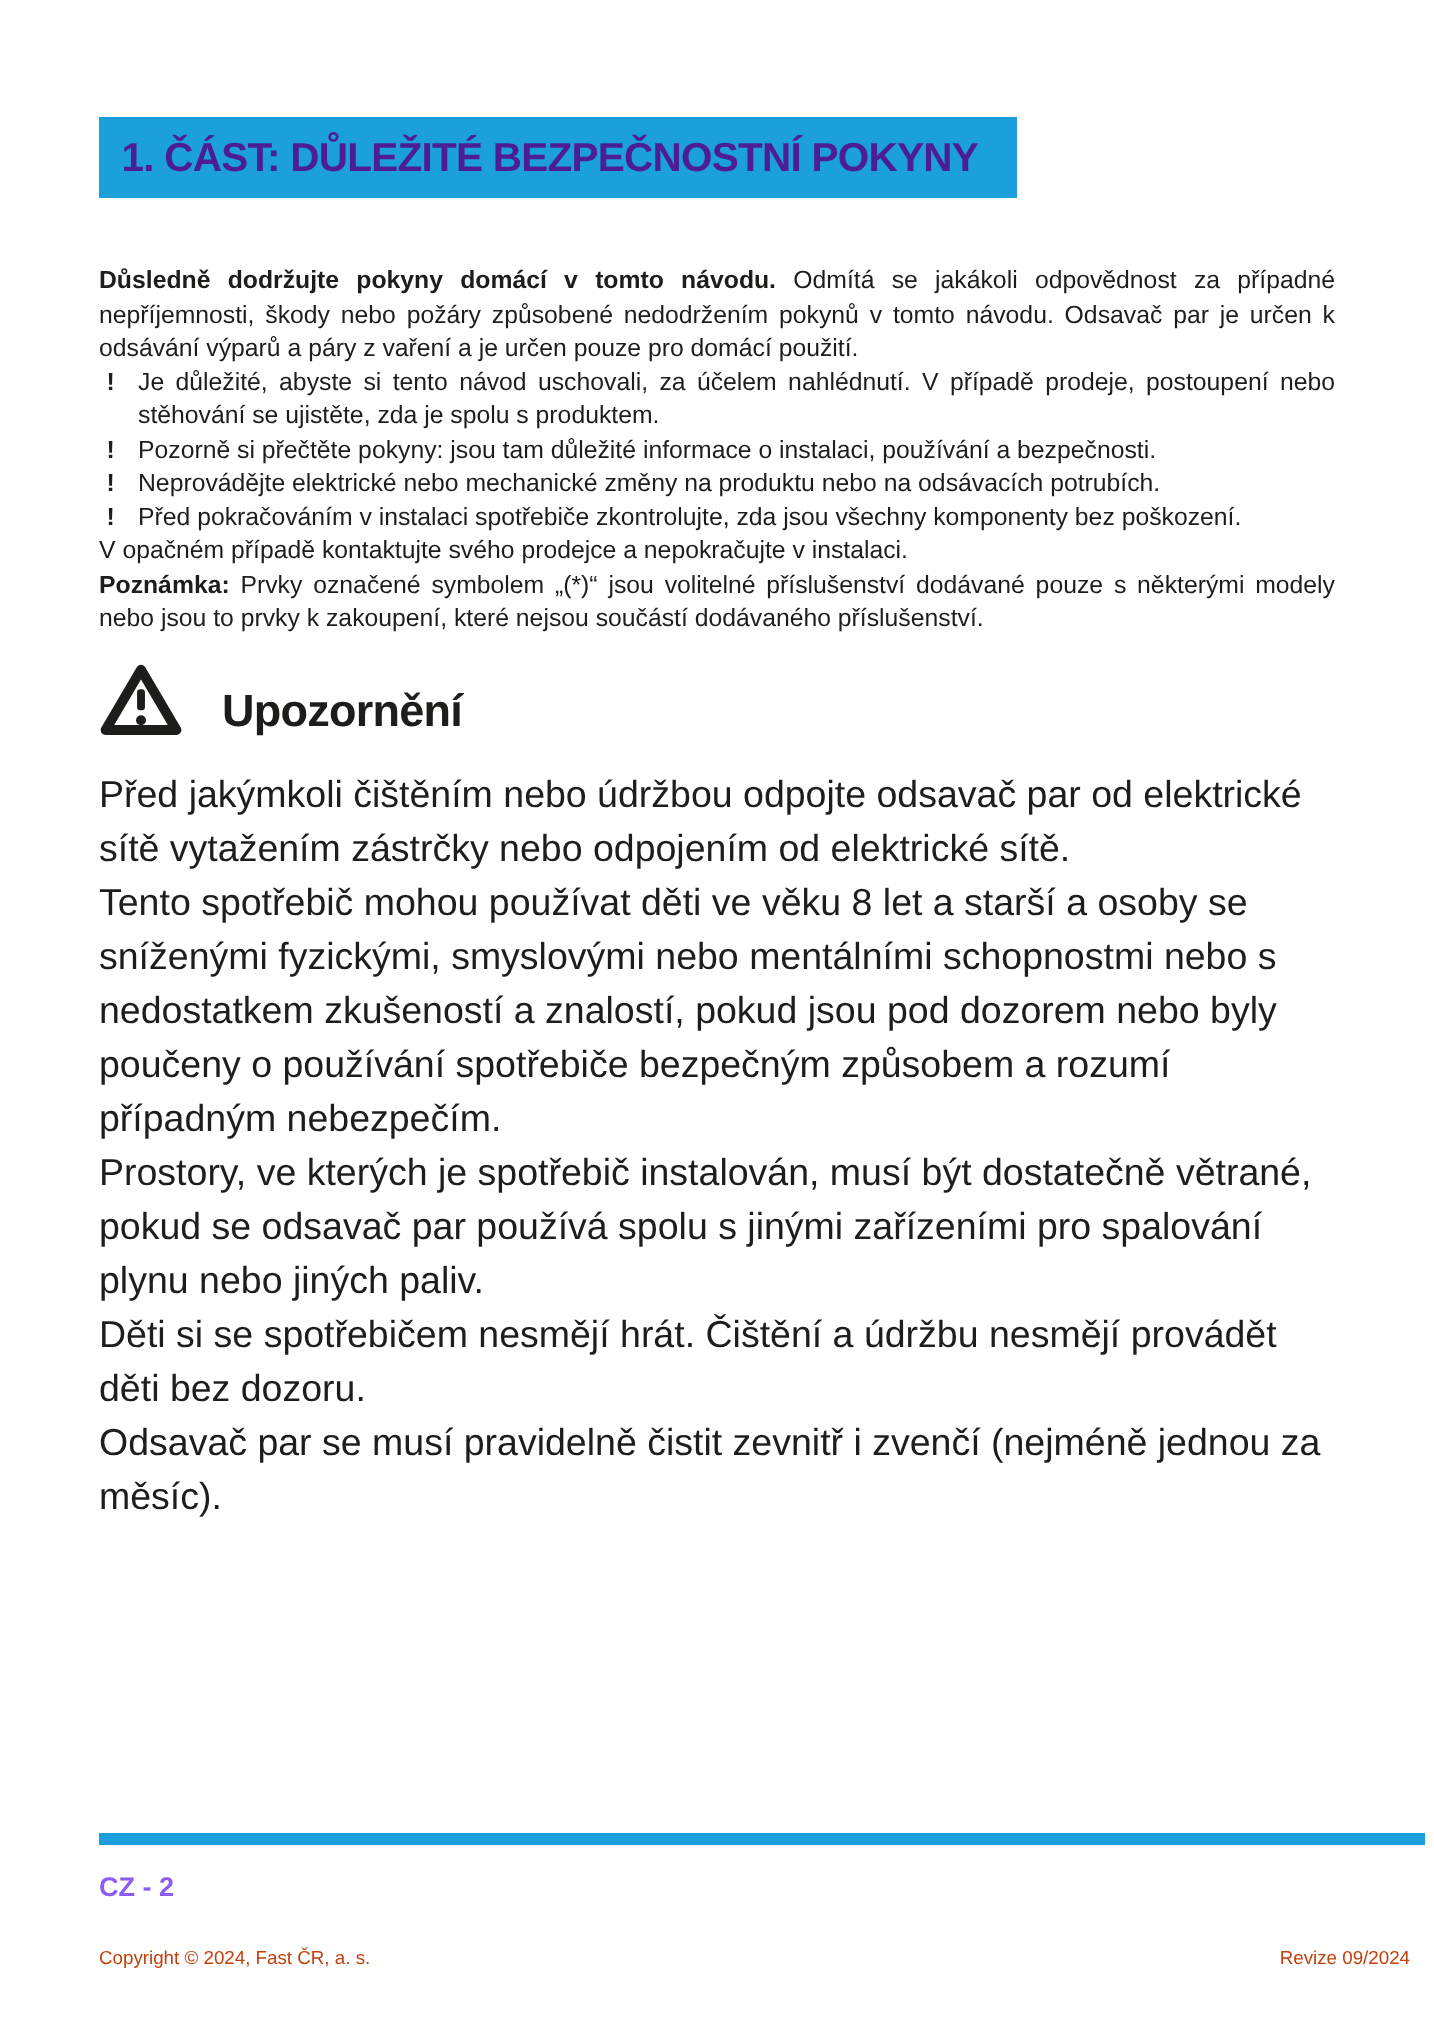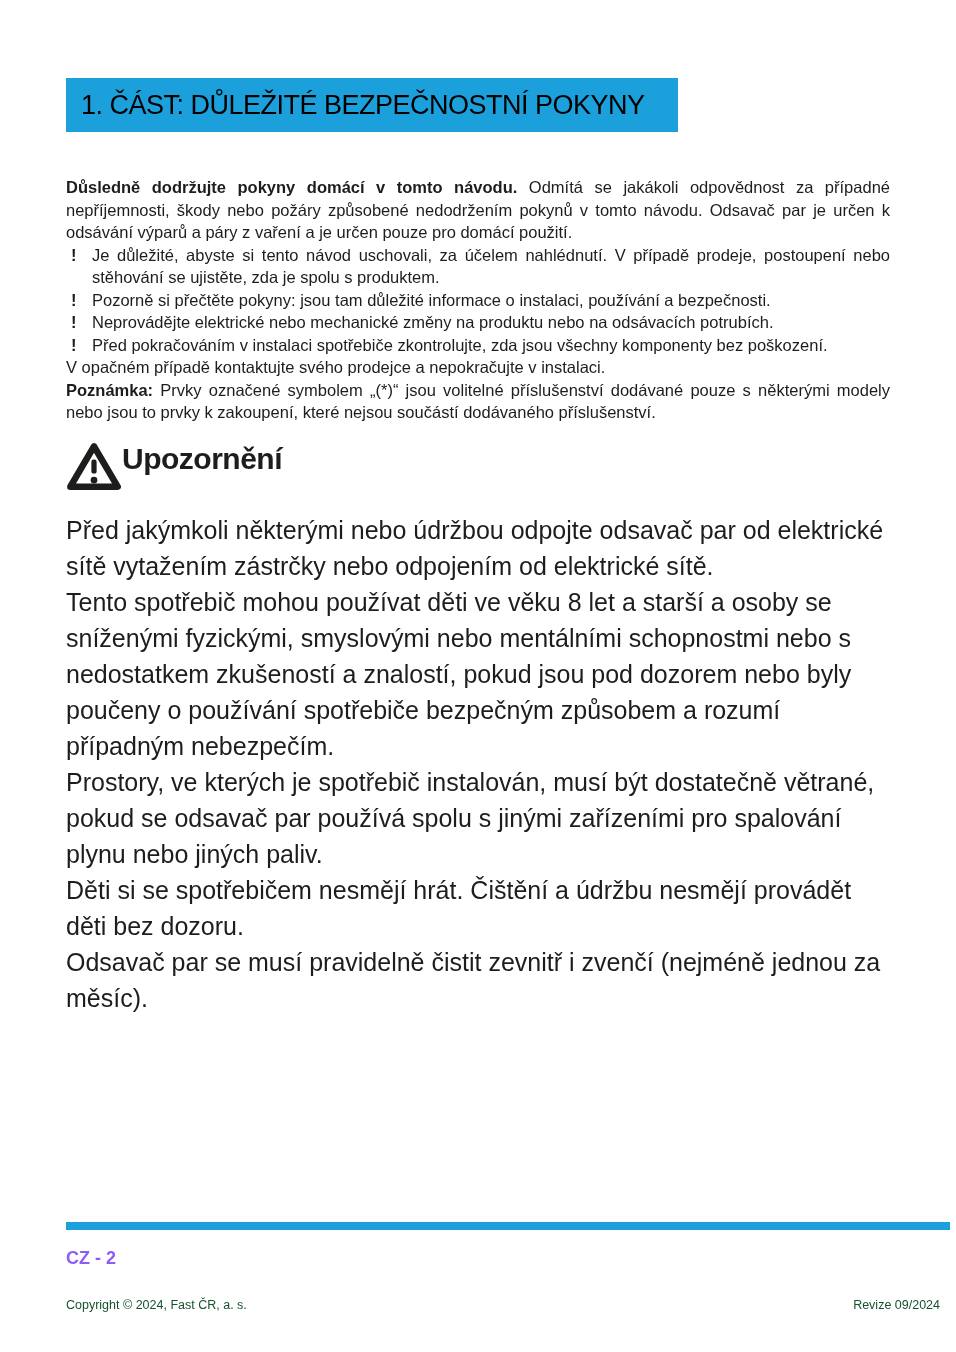--- a/index.html
+++ b/index.html
@@ -14,21 +14,21 @@
 
   
   .section-bar {
     position:absolute; left:66px; top:78px;
     width:612px; height:54px;
     background:#1BA0DB;
     display:flex; align-items:center;
     padding-left:15px;
   }
   .section-bar h1 {
-    color:#000000; font-size:27px; font-weight:normal;
+    color:#4c1d95; font-size:27px; font-weight:bold;
     letter-spacing:-0.5px; white-space:nowrap;
   }
 
   
   .intro {
     position:absolute; left:66px; top:176px; width:824px;
     font-size:16.5px; line-height:22.5px;
     text-align:justify;
   }
   .intro b { font-weight:bold; }
@@ -37,21 +37,21 @@
     position:relative; padding-left:26px; text-align:justify;
   }
   .bullet-list .marker {
     position:absolute; left:5px; top:0;
     font-weight:bold;
   }
 
   
   .warning-head {
     position:absolute; left:66px; top:442px;
-    display:flex; align-items:flex-start; 
+    display:flex; align-items:flex-end; gap:26px;
   }
   .warning-head svg { display:block; }
   .warning-head .warn-title {
     font-size:30px; font-weight:bold; letter-spacing:-0.5px;
   }
 
   
   .warning-body {
     position:absolute; left:66px; top:512px; width:828px;
     font-size:25px; line-height:36px;
@@ -61,21 +61,21 @@
   
   .footer { position:absolute; left:66px; top:1222px; width:884px; }
   .footer-rule { width:100%; height:8px; background:#1BA0DB; }
   .page-label {
     margin-top:18px;
     color:#8b5cf6; font-weight:bold; font-size:18px;
   }
   .copyright-row {
     margin-top:29px;
     display:flex; justify-content:space-between;
-    font-size:12.5px; color:#14532d;
+    font-size:12.5px; color:#c2410c;
     padding-right:10px;
   }
 </style>
 </head>
 <body>
 
 <div class="page">
 
   <div class="section-bar">
     <h1>1. ČÁST: DŮLEŽITÉ BEZPEČNOSTNÍ POKYNY</h1>
@@ -113,21 +113,21 @@
       <svg width="56" height="50" viewBox="0 0 64 57" aria-hidden="true">
         <path d="M32 5 L59 51 L5 51 Z" fill="none" stroke="#1d1d1b" stroke-width="7.5" stroke-linejoin="round"></path>
         <rect x="29" y="20" width="6" height="16" rx="2.5" fill="#1d1d1b"></rect>
         <circle cx="32" cy="43.5" r="3.8" fill="#1d1d1b"></circle>
       </svg>
     </span>
     <span class="warn-title">Upozornění</span>
   </div>
 
   <div class="warning-body">
-    <p>Před jakýmkoli některými nebo údržbou odpojte odsavač par od elektrické sítě vytažením zástrčky nebo odpojením od elektrické sítě.</p>
+    <p>Před jakýmkoli čištěním nebo údržbou odpojte odsavač par od elektrické sítě vytažením zástrčky nebo odpojením od elektrické sítě.</p>
     <p>Tento spotřebič mohou používat děti ve věku 8 let a starší a osoby se sníženými fyzickými, smyslovými nebo mentálními schopnostmi nebo s nedostatkem zkušeností a znalostí, pokud jsou pod dozorem nebo byly poučeny o používání spotřebiče bezpečným způsobem a rozumí případným nebezpečím.</p>
     <p>Prostory, ve kterých je spotřebič instalován, musí být dostatečně větrané, pokud se odsavač par používá spolu s jinými zařízeními pro spalování plynu nebo jiných paliv.</p>
     <p>Děti si se spotřebičem nesmějí hrát. Čištění a údržbu nesmějí provádět děti bez dozoru.</p>
     <p>Odsavač par se musí pravidelně čistit zevnitř i zvenčí (nejméně jednou za měsíc).</p>
   </div>
 
   <div class="footer">
     <div class="footer-rule"></div>
     <div class="page-label">CZ - 2</div>
     <div class="copyright-row">

